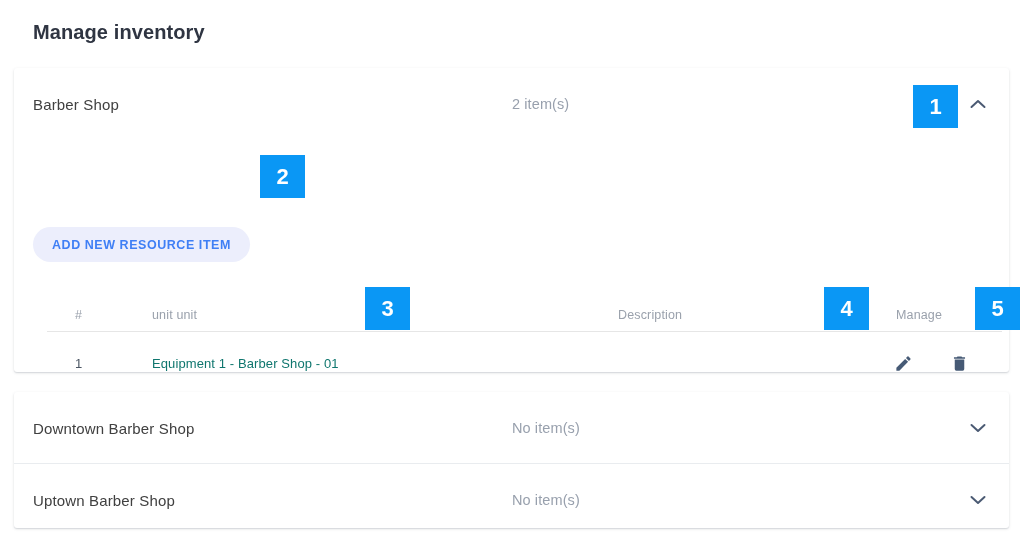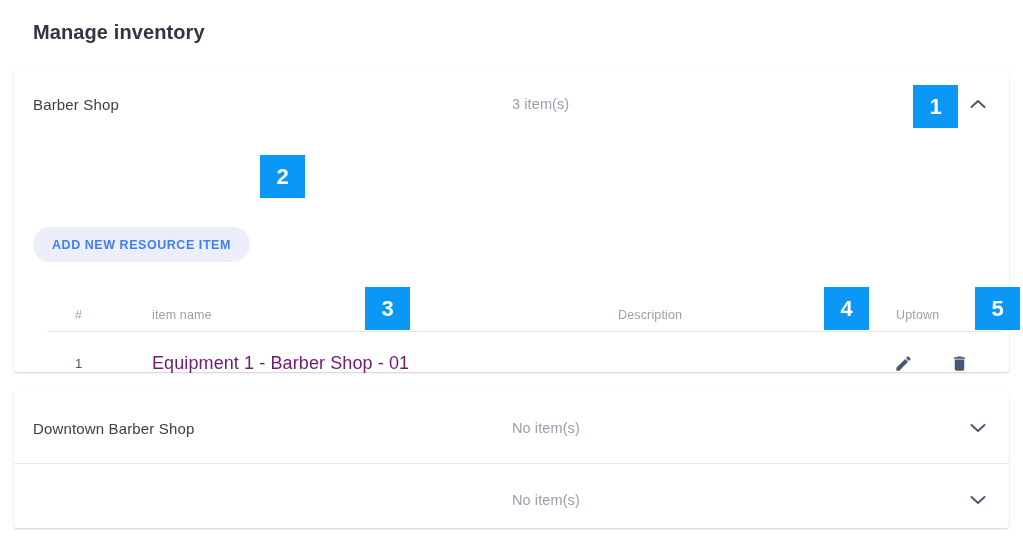--- a/index.html
+++ b/index.html
@@ -127,22 +127,22 @@
   .tbl-head .th {
     top: 50%;
     transform: translateY(-50%);
     font-size: 12.5px;
     color: #9aa1ac;
     letter-spacing: 0.15px;
   }
   .tbl-row .td {
     top: 50%;
     transform: translateY(-50%);
-    font-size: 18px;
-    color: #701a75;
+    font-size: 13px;
+    color: #0f766e;
     letter-spacing: 0.1px;
   }
   .tbl-row .td.num { color: #4b5563; font-size: 13px; }
 
   .actions {
     position: absolute;
     left: 845px;
     top: 50%;
     transform: translateY(-50%);
     display: flex;
@@ -184,39 +184,39 @@
 </style>
 </head>
 <body>
 
 <div class="page-title">Manage inventory</div>
 
 <div class="card" id="card-primary">
 
   <div class="group-row">
     <div class="group-name">Barber Shop</div>
-    <div class="group-count">3 item(s)</div>
+    <div class="group-count">2 item(s)</div>
     <div class="chev-btn">
       <svg width="16" height="10" viewBox="0 0 16 10" aria-hidden="true">
         <path d="M1.5 8 L8 2 L14.5 8" fill="none" stroke="#4b5a73" stroke-width="2" stroke-linecap="round" stroke-linejoin="round"></path>
       </svg>
     </div>
   </div>
 
   <div class="group-body">
 
     <button class="add-btn">ADD NEW RESOURCE ITEM</button>
 
     <div class="tbl">
 
       <div class="tbl-head">
         <span class="th col-num">#</span>
-        <span class="th col-name">item name</span>
+        <span class="th col-name">unit unit</span>
         <span class="th col-desc">Description</span>
-        <span class="th col-act">Uptown</span>
+        <span class="th col-act">Manage</span>
       </div>
 
       <div class="tbl-row">
         <span class="td num col-num">1</span>
         <span class="td col-name">Equipment 1 - Barber Shop - 01</span>
         <span class="td col-desc"></span>
 
         <div class="actions">
           <button class="icon-btn">
             <span>
@@ -245,20 +245,21 @@
     <div class="group-name">Downtown Barber Shop</div>
     <div class="group-count">No item(s)</div>
     <div class="chev-btn">
       <svg width="16" height="10" viewBox="0 0 16 10" aria-hidden="true">
         <path d="M1.5 2 L8 8 L14.5 2" fill="none" stroke="#4b5a73" stroke-width="2" stroke-linecap="round" stroke-linejoin="round"></path>
       </svg>
     </div>
   </div>
 
   <div class="group-row">
+    <div class="group-name">Uptown Barber Shop</div>
     <div class="group-count">No item(s)</div>
     <div class="chev-btn">
       <svg width="16" height="10" viewBox="0 0 16 10" aria-hidden="true">
         <path d="M1.5 2 L8 8 L14.5 2" fill="none" stroke="#4b5a73" stroke-width="2" stroke-linecap="round" stroke-linejoin="round"></path>
       </svg>
     </div>
   </div>
 
 </div>
 

